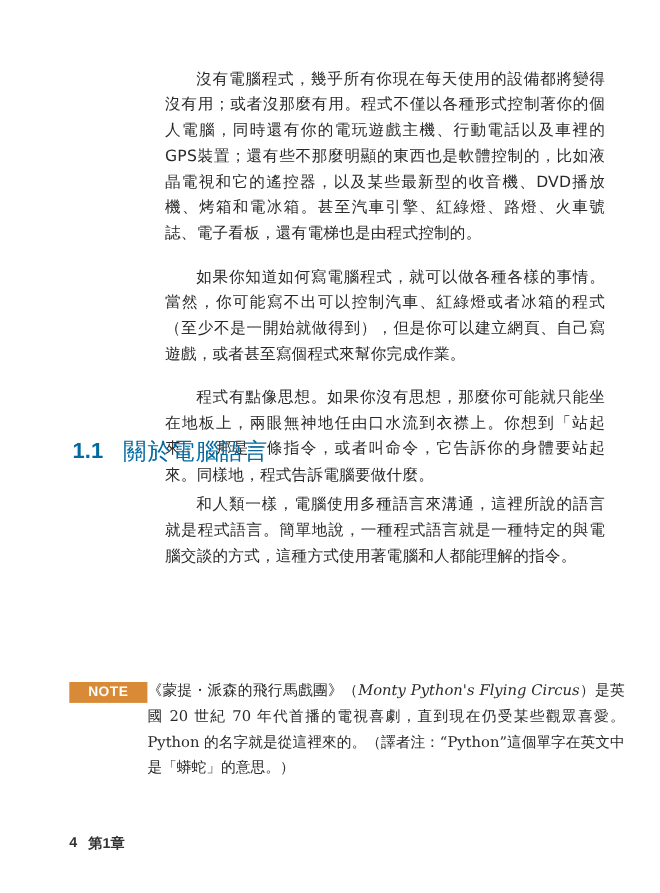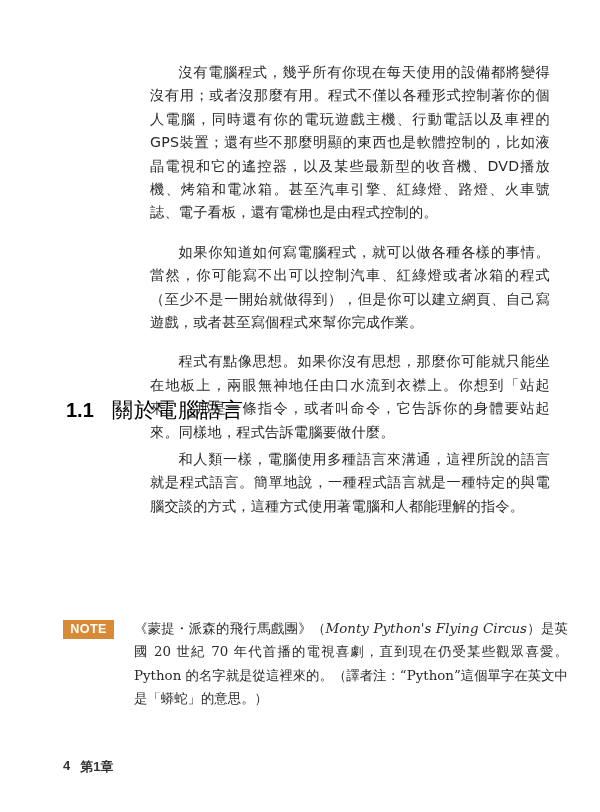--- a/index.html
+++ b/index.html
@@ -2,25 +2,25 @@
 <html><head>
 <meta charset="utf-8">
 <style>
   html, body { margin: 0; padding: 0; background: #ffffff; }
   body { width: 600px; height: 812px; position: relative; overflow: hidden;
          font-family: "DejaVu Sans", "Liberation Sans", sans-serif; color: #2a2a2a; }
   .body-block { position: absolute; left: 134px; width: 432px; }
   .para { font-size: 14.2px; line-height: 23.4px; text-align: justify; text-indent: 28.4px;
           margin: 16px; letter-spacing: 0.2px; }
   .heading { position: absolute; left: 66px; top: 392px; height: 36px; display: flex; align-items: center;
-             color: #000000; font-family: "Liberation Sans", "DejaVu Sans", sans-serif; }
+             color: #0369a1; font-family: "Liberation Sans", "DejaVu Sans", sans-serif; }
   .heading .num { font-weight: bold; font-size: 20px; width: 46px; }
   .heading .title { font-size: 21px; letter-spacing: 1px; }
   .note { position: absolute; left: 63px; top: 619px; width: 520px; }
-  .note-badge { position: absolute; left: 0; top: 1px; width: 51px; height: 19px; background: #d98a36;
+  .note-badge { position: absolute; left: 0; top: 1px; width: 71px; height: 19px; background: #d98a36;
                 color: #ffffff; font-family: "Liberation Sans", sans-serif; font-weight: bold;
                 font-size: 12.5px; line-height: 19px; text-align: center; letter-spacing: 0.5px; }
   .note-text { position: absolute; left: 71px; width: 434px; font-family: "DejaVu Serif", "Liberation Serif", serif;
                font-size: 13.4px; line-height: 23.4px; text-align: justify; margin: 0; color: #2a2a2a; }
   .note-text i { }
   .footer { position: absolute; left: 63px; top: 758px; font-family: "Liberation Sans", sans-serif;
             font-size: 13px; font-weight: bold; color: #333; display: flex; gap: 10px; }
 </style>
 </head>
 <body>

